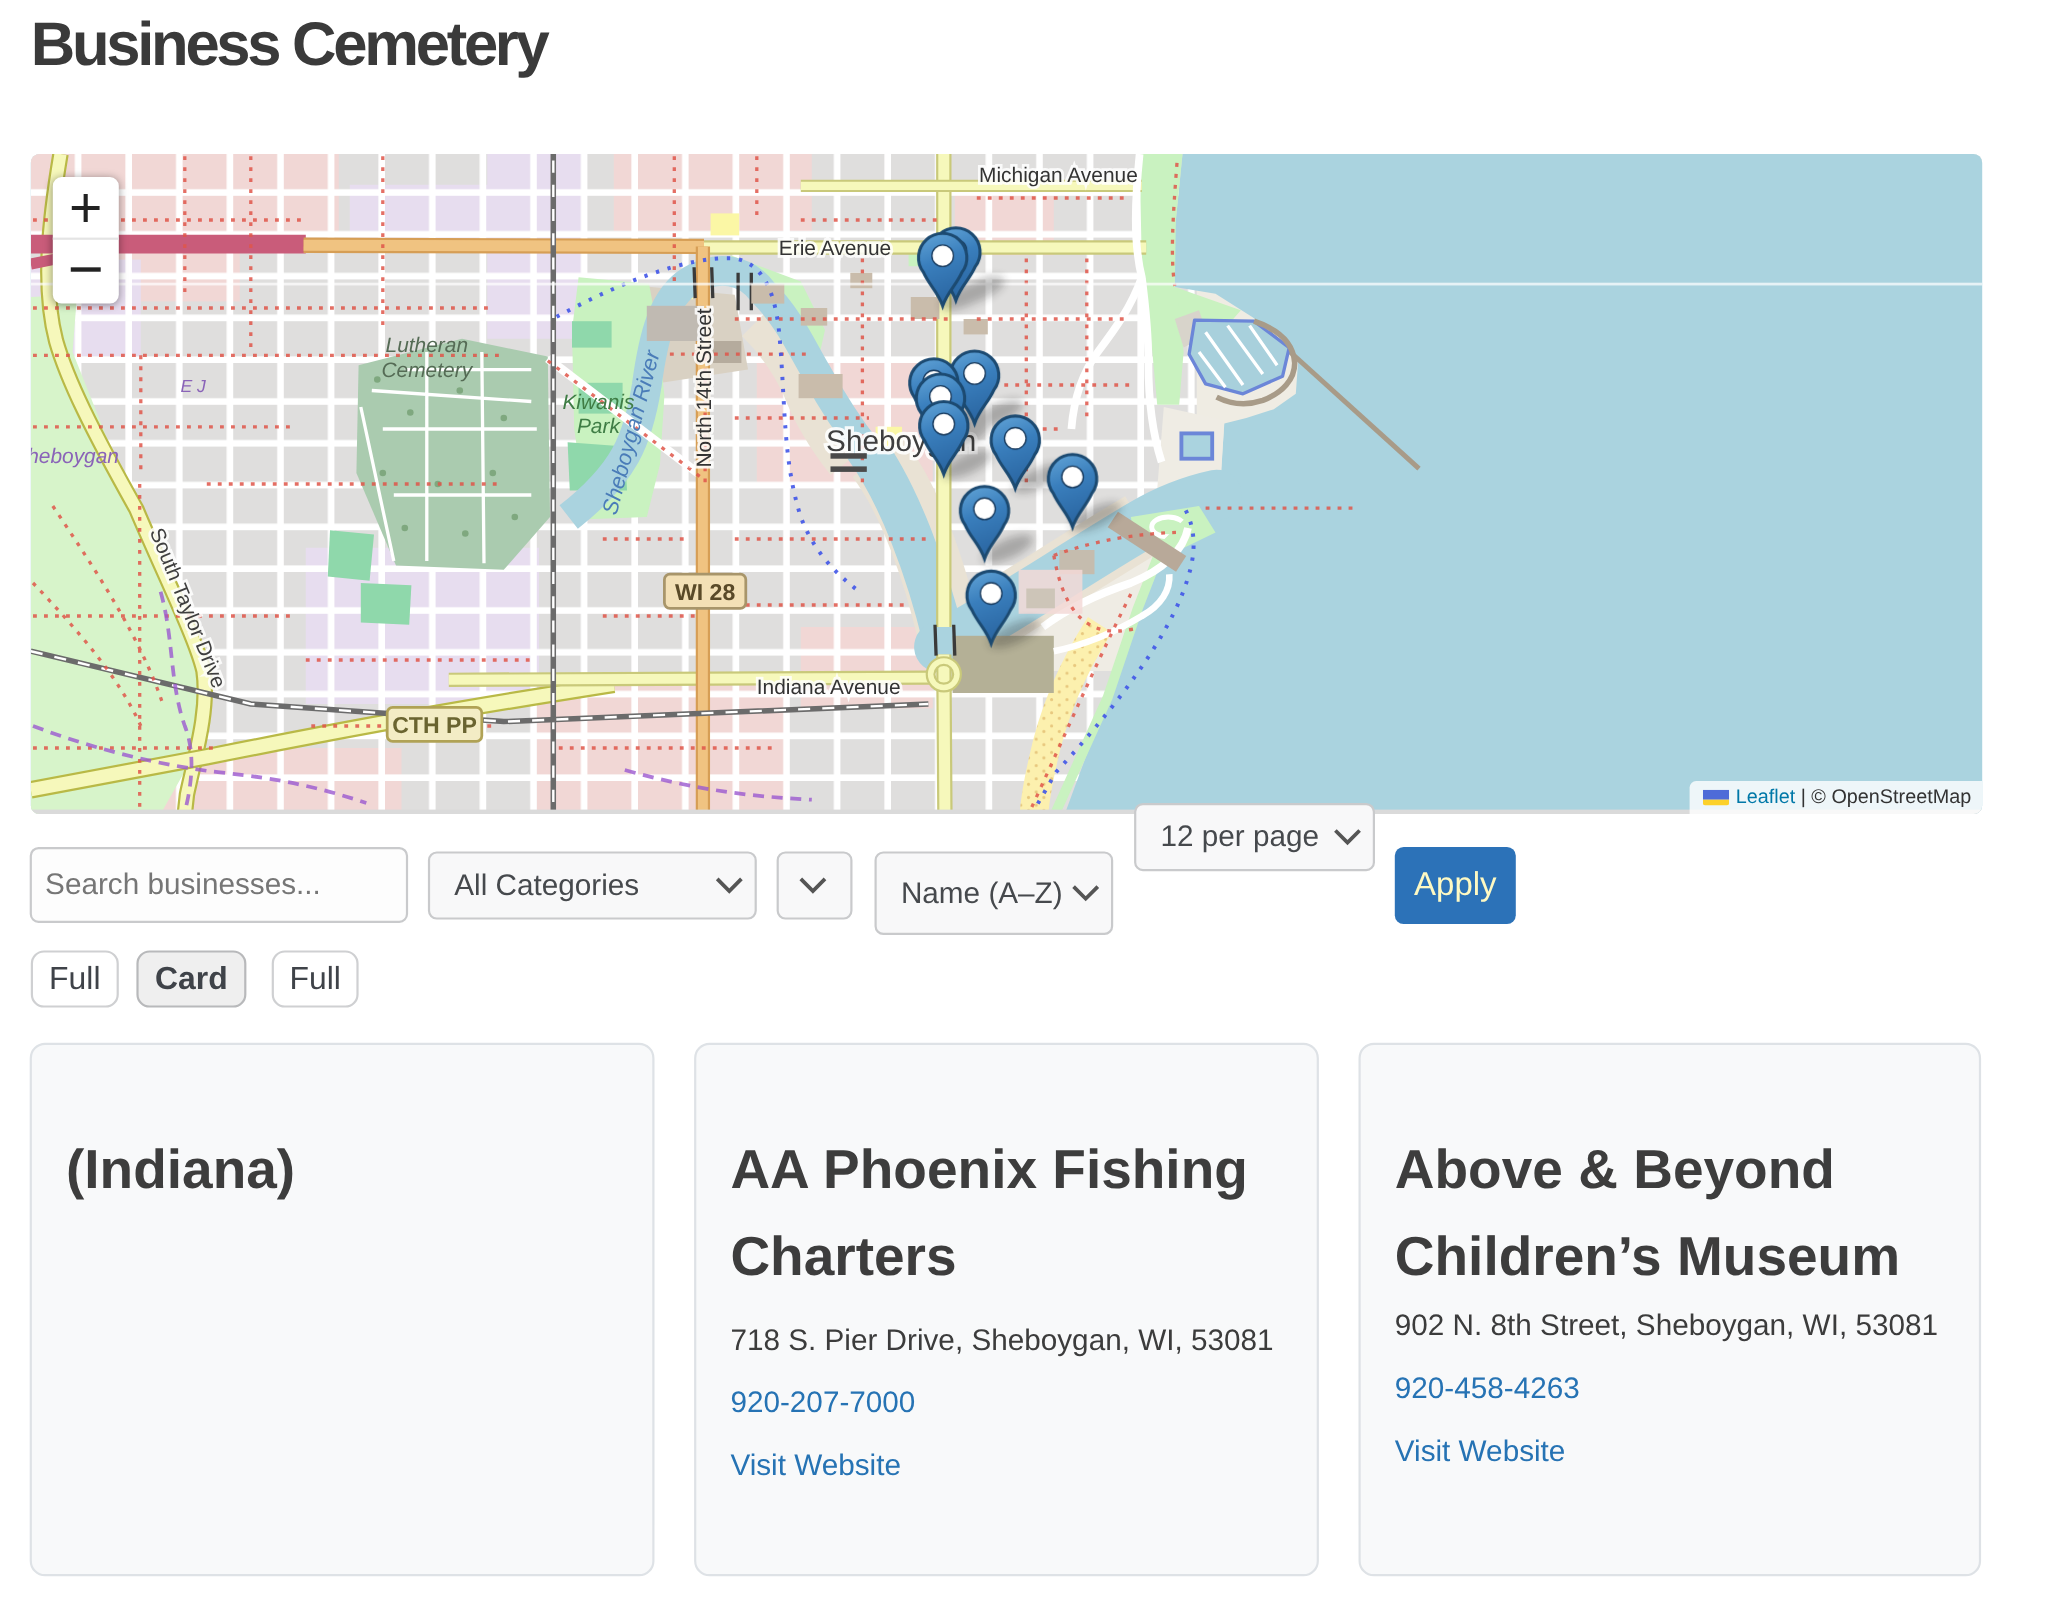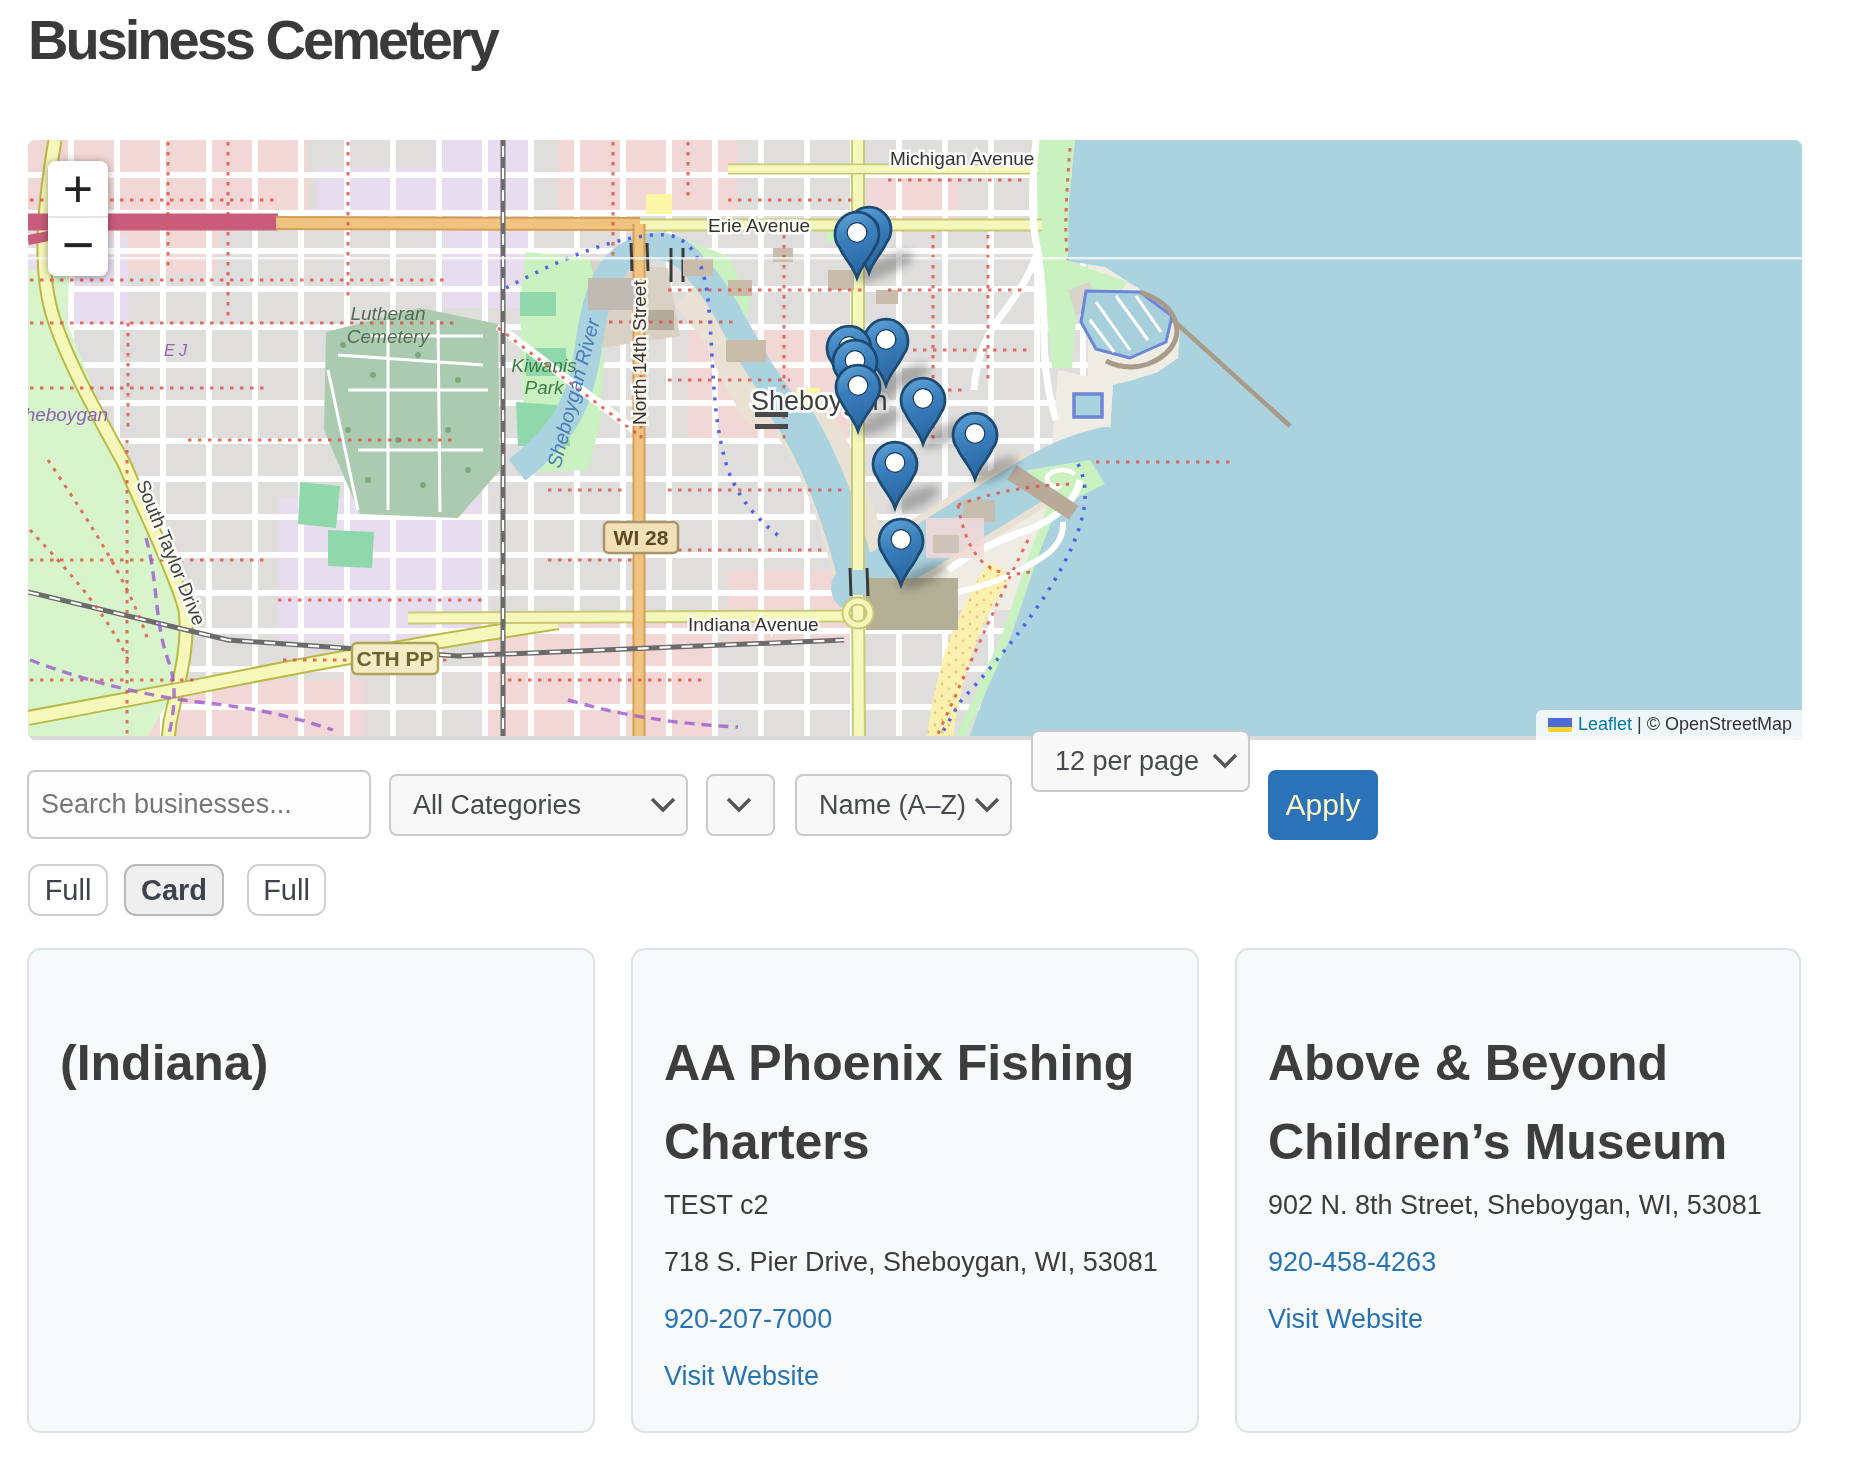--- a/index.html
+++ b/index.html
@@ -18,21 +18,21 @@
 .filters { position:absolute; left:0; top:0; }
 .fi { position:absolute; border:2px solid #c9cacc; border-radius:8px; background:#fbfbfb; font-family:"Liberation Sans",sans-serif; }
 input.fi { left:27px; top:770px; width:344px; height:69px; padding:0 12px; font-size:27px; color:#333; background:#fdfdfd; }
 input.fi::placeholder { color:#767676; opacity:1; }
 select.fi, .sel { background:#f8f8f9; color:#46494d; font-size:27px; }
 .sel { position:absolute; border:2px solid #c9cacc; border-radius:8px; background:#f8f8f9; }
 .sel .txt { position:absolute; left:22px; top:50%; transform:translateY(-50%); font-size:27px; color:#46494d; white-space:nowrap; }
 .sel svg.chev { position:absolute; right:10px; top:50%; transform:translateY(-50%); }
 #sel-cat { left:389px; top:774px; width:299px; height:62px; }
 #sel-mini { left:706px; top:774px; width:69px; height:62px; }
-#sel-sort { left:795px; top:774px; width:217px; height:62px; }
+#sel-sort { left:795px; top:774px; width:217px; height:76px; }
 #sel-pp  { left:1031px; top:730px; width:219px; height:62px; }
 #btn-apply { position:absolute; left:1268px; top:770px; width:110px; height:70px; background:#2c72b8; color:#fef9c3; font-size:30px; border:none; border-radius:8px; text-align:center; line-height:70px; font-family:"Liberation Sans",sans-serif; }
 .views { position:absolute; left:0; top:0; }
 .vbtn { position:absolute; top:864px; height:52px; border:2px solid #cfd0d2; border-radius:12px; background:#fff; color:#3f4349; font-size:29px; text-align:center; line-height:48px; }
 #v-list { left:28px; width:80px; }
 #v-card { left:124px; width:100px; background:#efefef; border-color:#b8b9bb; font-weight:700; }
 #v-full { left:247px; width:79px; }
 .card { position:absolute; top:948px; height:485px; background:#f8f9fa; border:2px solid #dee2e6; border-radius:14px; padding:0 31px; }
 #card1 { left:27px; width:568px; }
 #card2 { left:631px; width:568px; }
@@ -352,21 +352,20 @@
 <div class="vbtn" id="v-list">Full</div>
 <div class="vbtn" id="v-card">Card</div>
 <div class="vbtn" id="v-full">Full</div>
 </div>
 
 <div class="card" id="card1">
 <h3>(Indiana)</h3>
 </div>
 <div class="card" id="card2">
 <h3>AA Phoenix Fishing Charters</h3>
-<p class="first">TEST c2</p>
 <p>718 S. Pier Drive, Sheboygan, WI, 53081</p>
 <p><a>920-207-7000</a></p>
 <p><a>Visit Website</a></p>
 </div>
 <div class="card" id="card3">
 <h3>Above &amp; Beyond Children’s Museum</h3>
 <p class="first">902 N. 8th Street, Sheboygan, WI, 53081</p>
 <p><a>920-458-4263</a></p>
 <p><a>Visit Website</a></p>
 </div>

